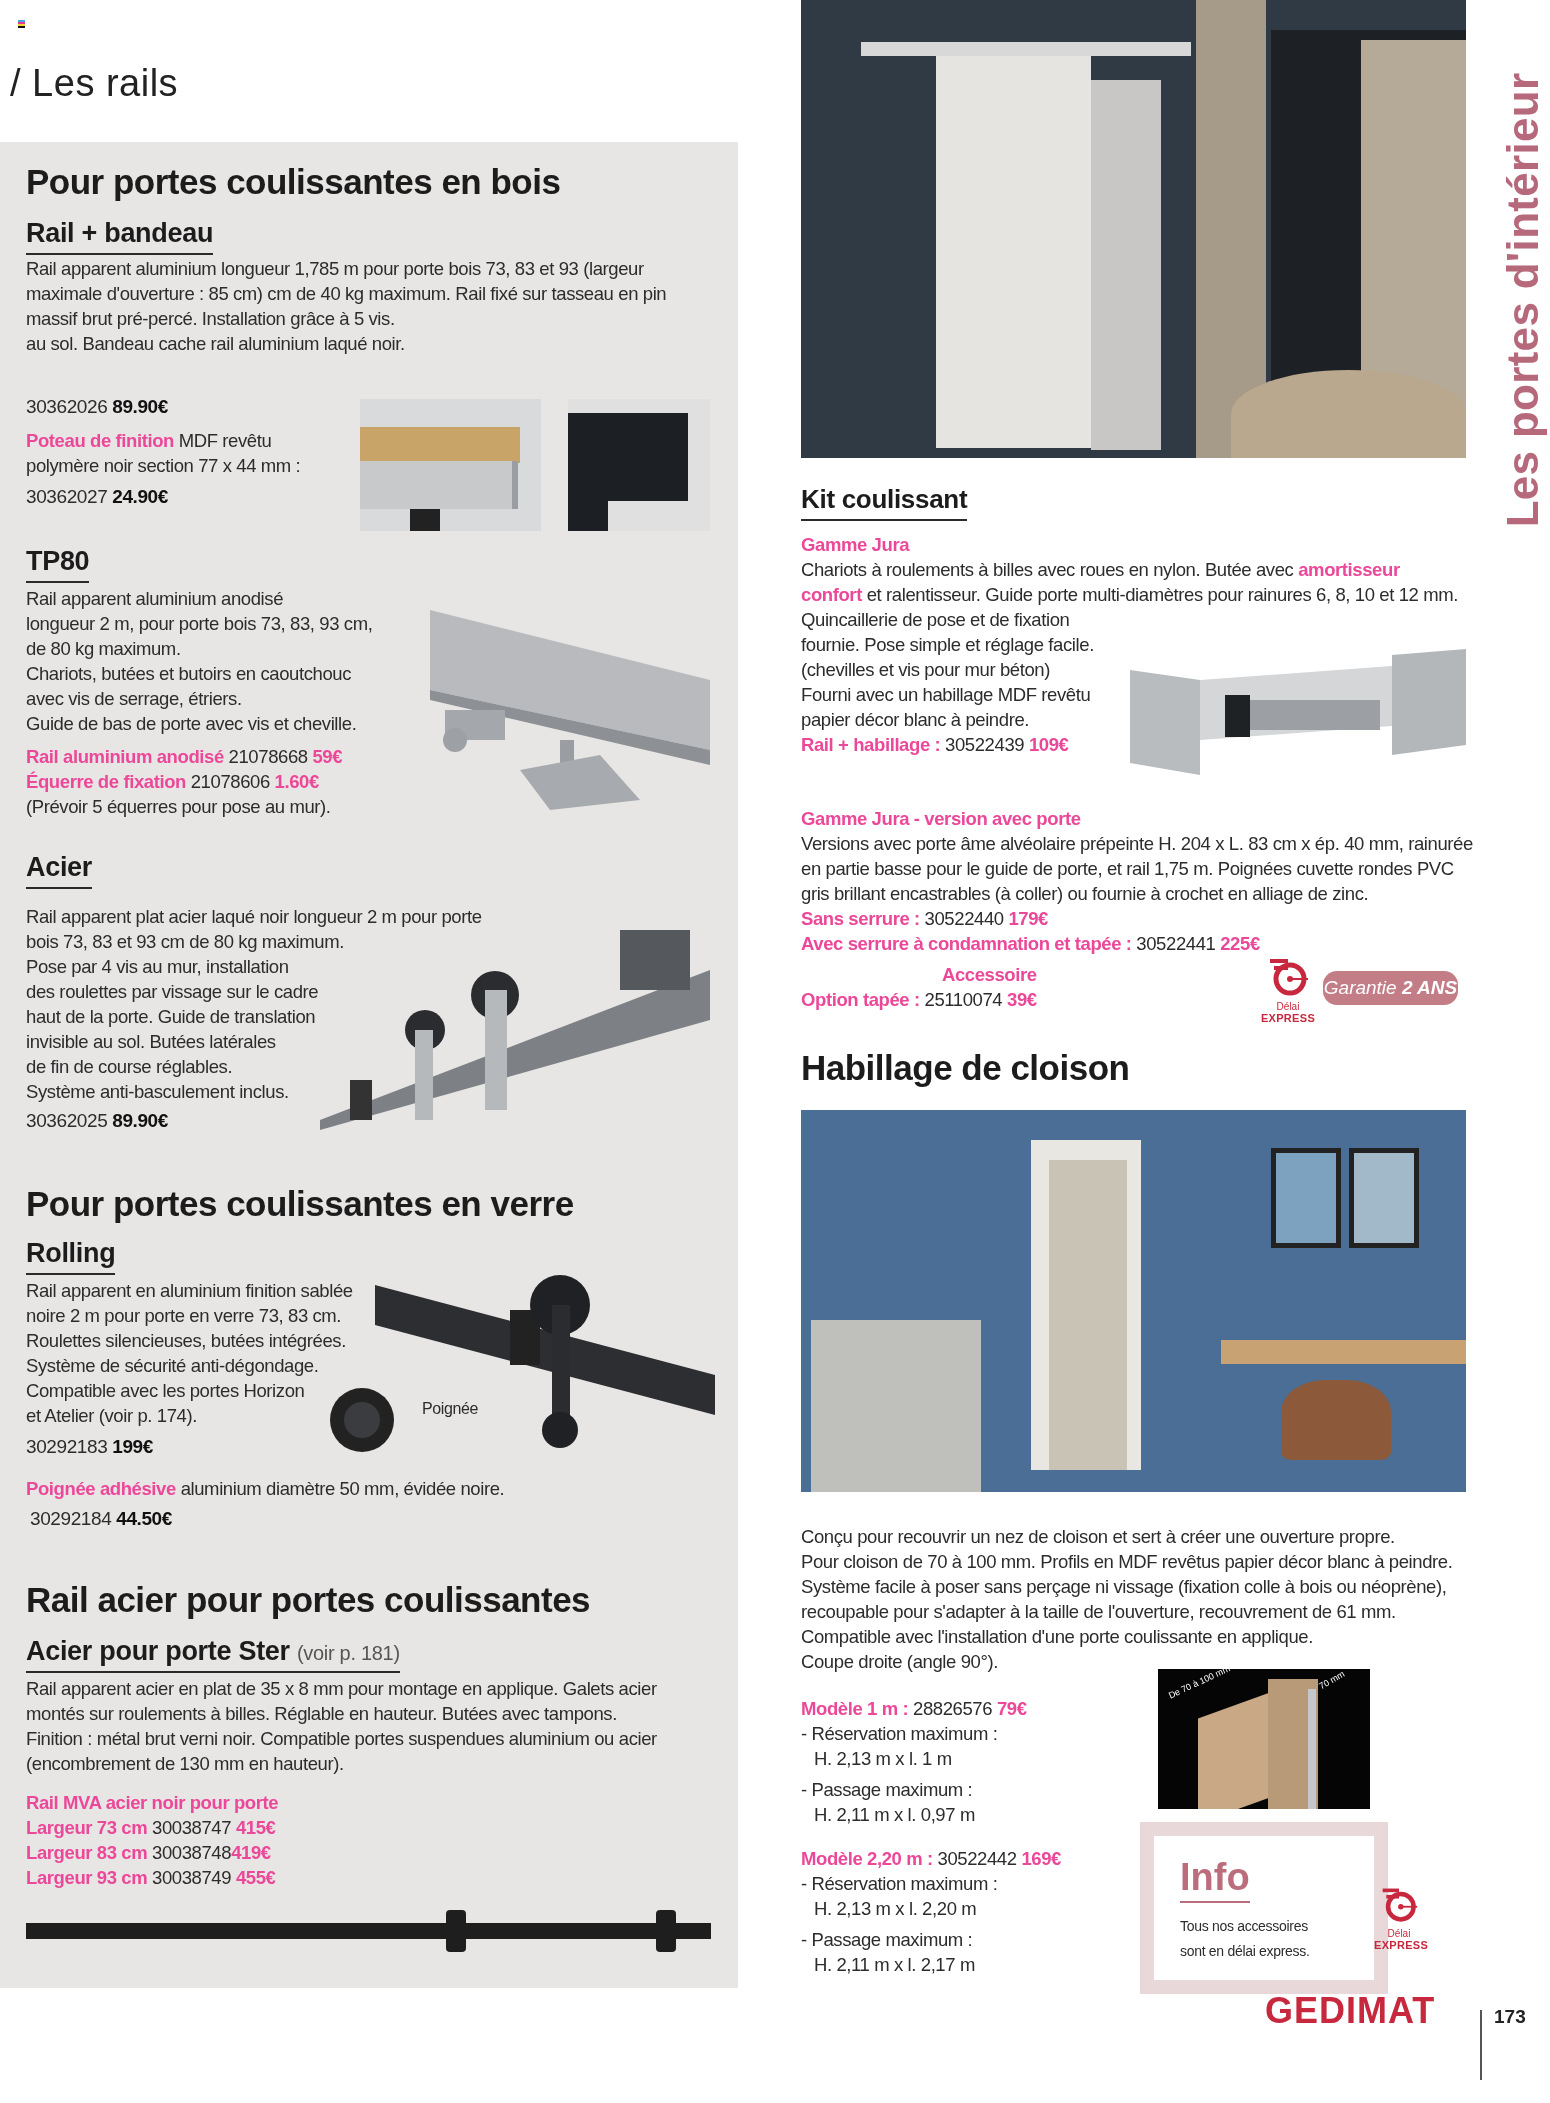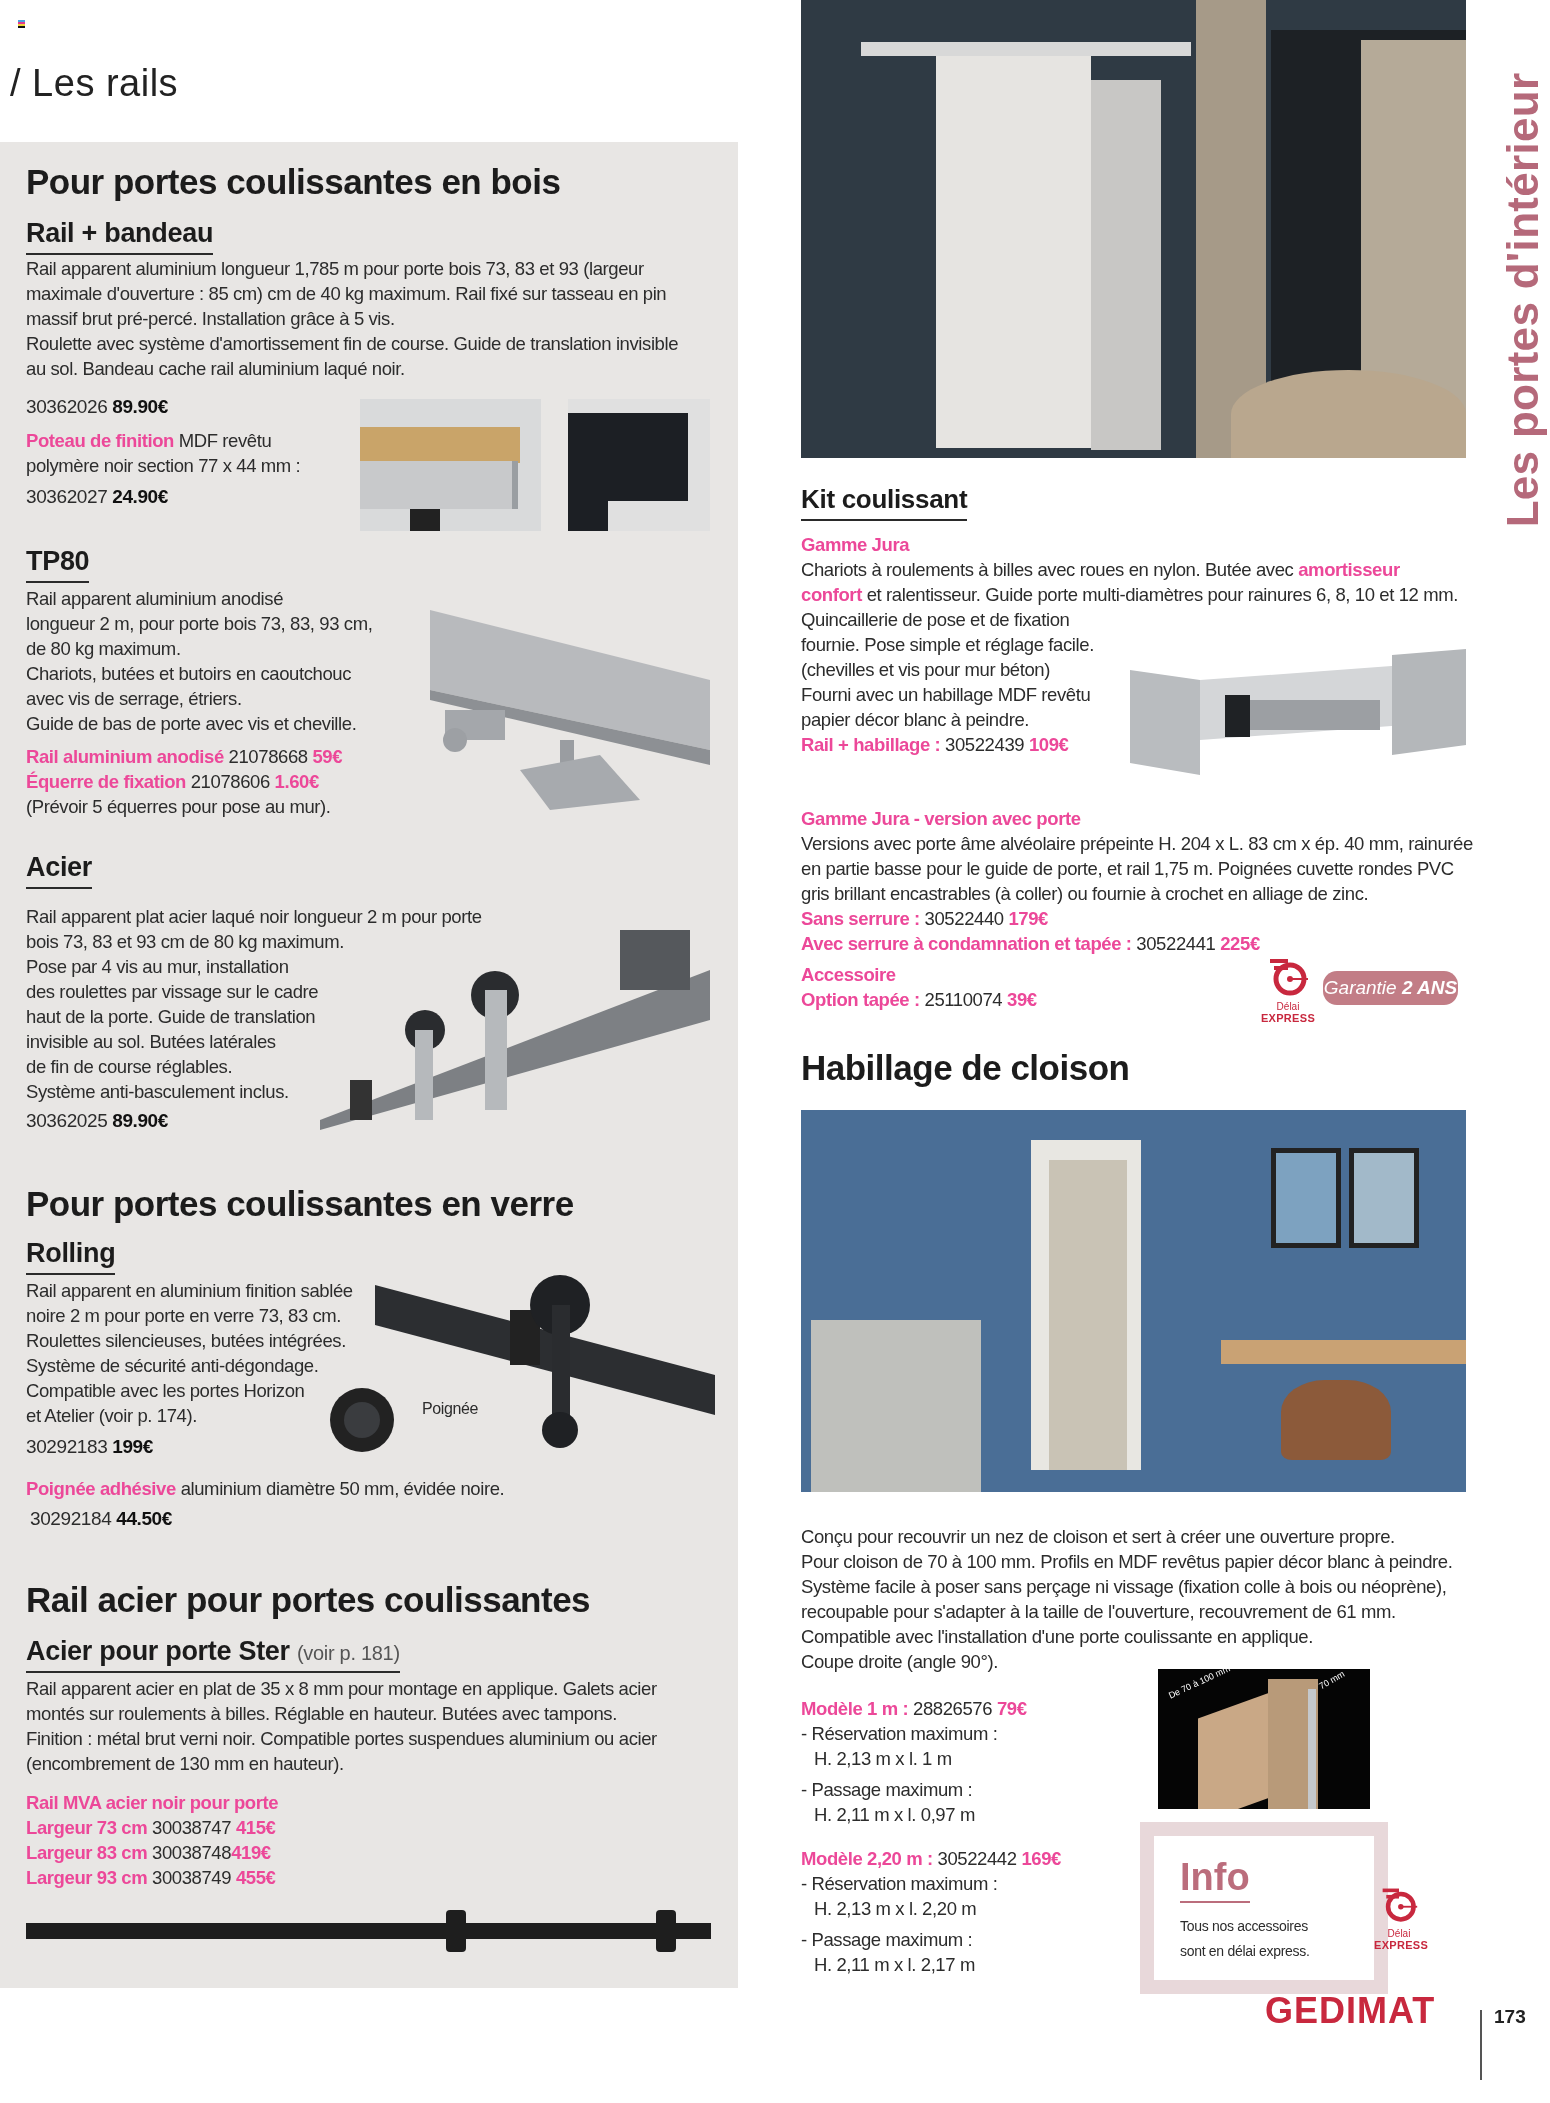--- a/index.html
+++ b/index.html
@@ -63,21 +63,20 @@
 
 <div class="left-panel"></div>
 
 <h2 class="h2" style="left:26px; top:162px;">Pour portes coulissantes en bois</h2>
 
 <h3 class="h3" style="left:26px; top:218px;">Rail + bandeau</h3>
 <div class="body-text" style="left:26px; top:256px;">
   <span class="line">Rail apparent aluminium longueur 1,785 m pour porte bois 73, 83 et 93 (largeur</span>
   <span class="line">maximale d'ouverture : 85 cm) cm de 40 kg maximum. Rail fixé sur tasseau en pin</span>
   <span class="line">massif brut pré-percé. Installation grâce à 5 vis.</span>
-  <span class="line">Roulette avec système d'amortissement fin de course. Guide de translation invisible</span>
   <span class="line">au sol. Bandeau cache rail aluminium laqué noir.</span>
 </div>
 <div class="price-line" style="left:26px; top:396px;">
   <span>30362026</span> <span class="price">89.90€</span>
 </div>
 <div class="body-text" style="left:26px; top:428px;">
   <span class="line"><b>Poteau de finition</b><span> MDF revêtu</span></span>
   <span class="line">polymère noir section 77 x 44 mm :</span>
 </div>
 <div class="price-line" style="left:26px; top:486px;">
@@ -228,21 +227,21 @@
 </svg>
 
 <div class="body-text" style="left:801px; top:806px;">
   <span class="line"><b>Gamme Jura - version avec porte</b></span>
   <span class="line">Versions avec porte âme alvéolaire prépeinte H. 204 x L. 83 cm x ép. 40 mm, rainurée</span>
   <span class="line">en partie basse pour le guide de porte, et rail 1,75 m. Poignées cuvette rondes PVC</span>
   <span class="line">gris brillant encastrables (à coller) ou fournie à crochet en alliage de zinc.</span>
   <span class="line"><b>Sans serrure :</b> <span>30522440</span> <b>179€</b></span>
   <span class="line"><b>Avec serrure à condamnation et tapée :</b> <span>30522441</span> <b>225€</b></span>
 </div>
-<div class="body-text" style="left:801px; top:962px;">
+<div class="body-text" style="left:801px; top:962px;text-align:right;">
   <span class="line"><b>Accessoire</b></span>
   <span class="line"><b>Option tapée :</b> <span>25110074</span> <b>39€</b></span>
 </div>
 
 <div class="express-icon" style="left:1258px; top:955px; width:60px;">
   <svg width="44" height="42" viewBox="0 0 44 42">
     <circle cx="24" cy="24" r="14" fill="none" stroke="#c8283e" stroke-width="5"></circle>
     <rect x="4" y="4" width="18" height="4" fill="#c8283e"></rect>
     <rect x="8" y="11" width="14" height="4" fill="#c8283e"></rect>
     <circle cx="24" cy="24" r="3" fill="#c8283e"></circle>

